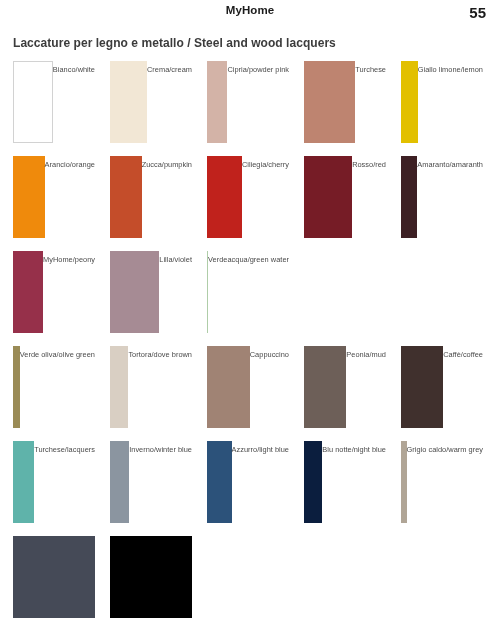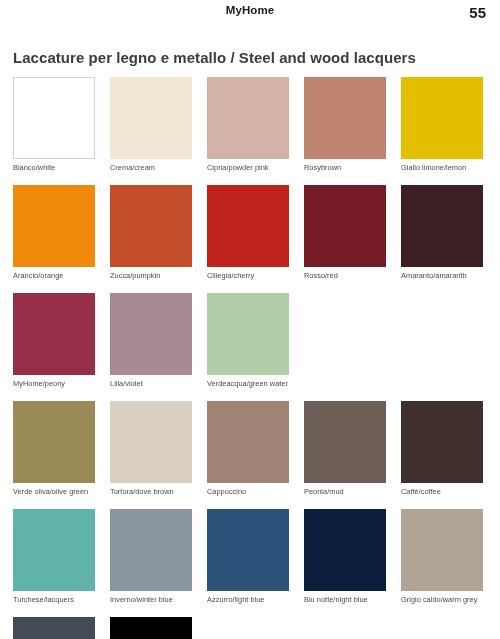--- a/index.html
+++ b/index.html
@@ -40,43 +40,42 @@
     position: absolute;
     right: 14px;
     top: 4px;
     font-size: 15px;
     font-weight: bold;
     color: #1b1b1b;
   }
 
   
   .section-title {
-    margin: 27px 0 0 13px;
-    font-size: 15px;
+    margin: 14px 0 0 13px;
+    font-size: 12px;
     color: #3c3c3c;
     letter-spacing: 0.05px;
   }
 
   
   .swatch-grid {
     margin-top: 11px;
     padding: 0 13px 0 13px;
     display: flex;
     flex-direction: column;
     row-gap: 0px;
   }
   .swatch-row {
     display: flex;
     column-gap: 15px;
     margin-bottom: 13px;
   }
   .swatch-cell {
     width: 82px;
     display: flex;
-    flex-direction: column;
   }
   .swatch-chip {
     width: 82px;
     height: 82px;
     display: block;
   }
   .swatch-chip.bordered {
     border: 1px solid #d2d2d2;
   }
   .swatch-label {
@@ -109,21 +108,21 @@
         <div class="swatch-cell">
           <div class="swatch-chip" title="Crema/cream" style="background: rgb(242, 231, 213);"></div>
           <div class="swatch-label">Crema/cream</div>
         </div>
         <div class="swatch-cell">
           <div class="swatch-chip" title="Cipria/powder pink" style="background: rgb(211, 179, 167);"></div>
           <div class="swatch-label">Cipria/powder pink</div>
         </div>
         <div class="swatch-cell">
           <div class="swatch-chip" title="Rosybrown" style="background: rgb(190, 132, 112);"></div>
-          <div class="swatch-label">Rosybrown</div>
+          <div class="swatch-label">Turchese</div>
         </div>
         <div class="swatch-cell">
           <div class="swatch-chip" title="Giallo limone/lemon" style="background: rgb(226, 192, 0);"></div>
           <div class="swatch-label">Giallo limone/lemon</div>
         </div>
       </div>
       <div class="swatch-row">
         <div class="swatch-cell">
           <div class="swatch-chip" title="Arancio/orange" style="background: rgb(239, 138, 12);"></div>
           <div class="swatch-label">Arancio/orange</div>

